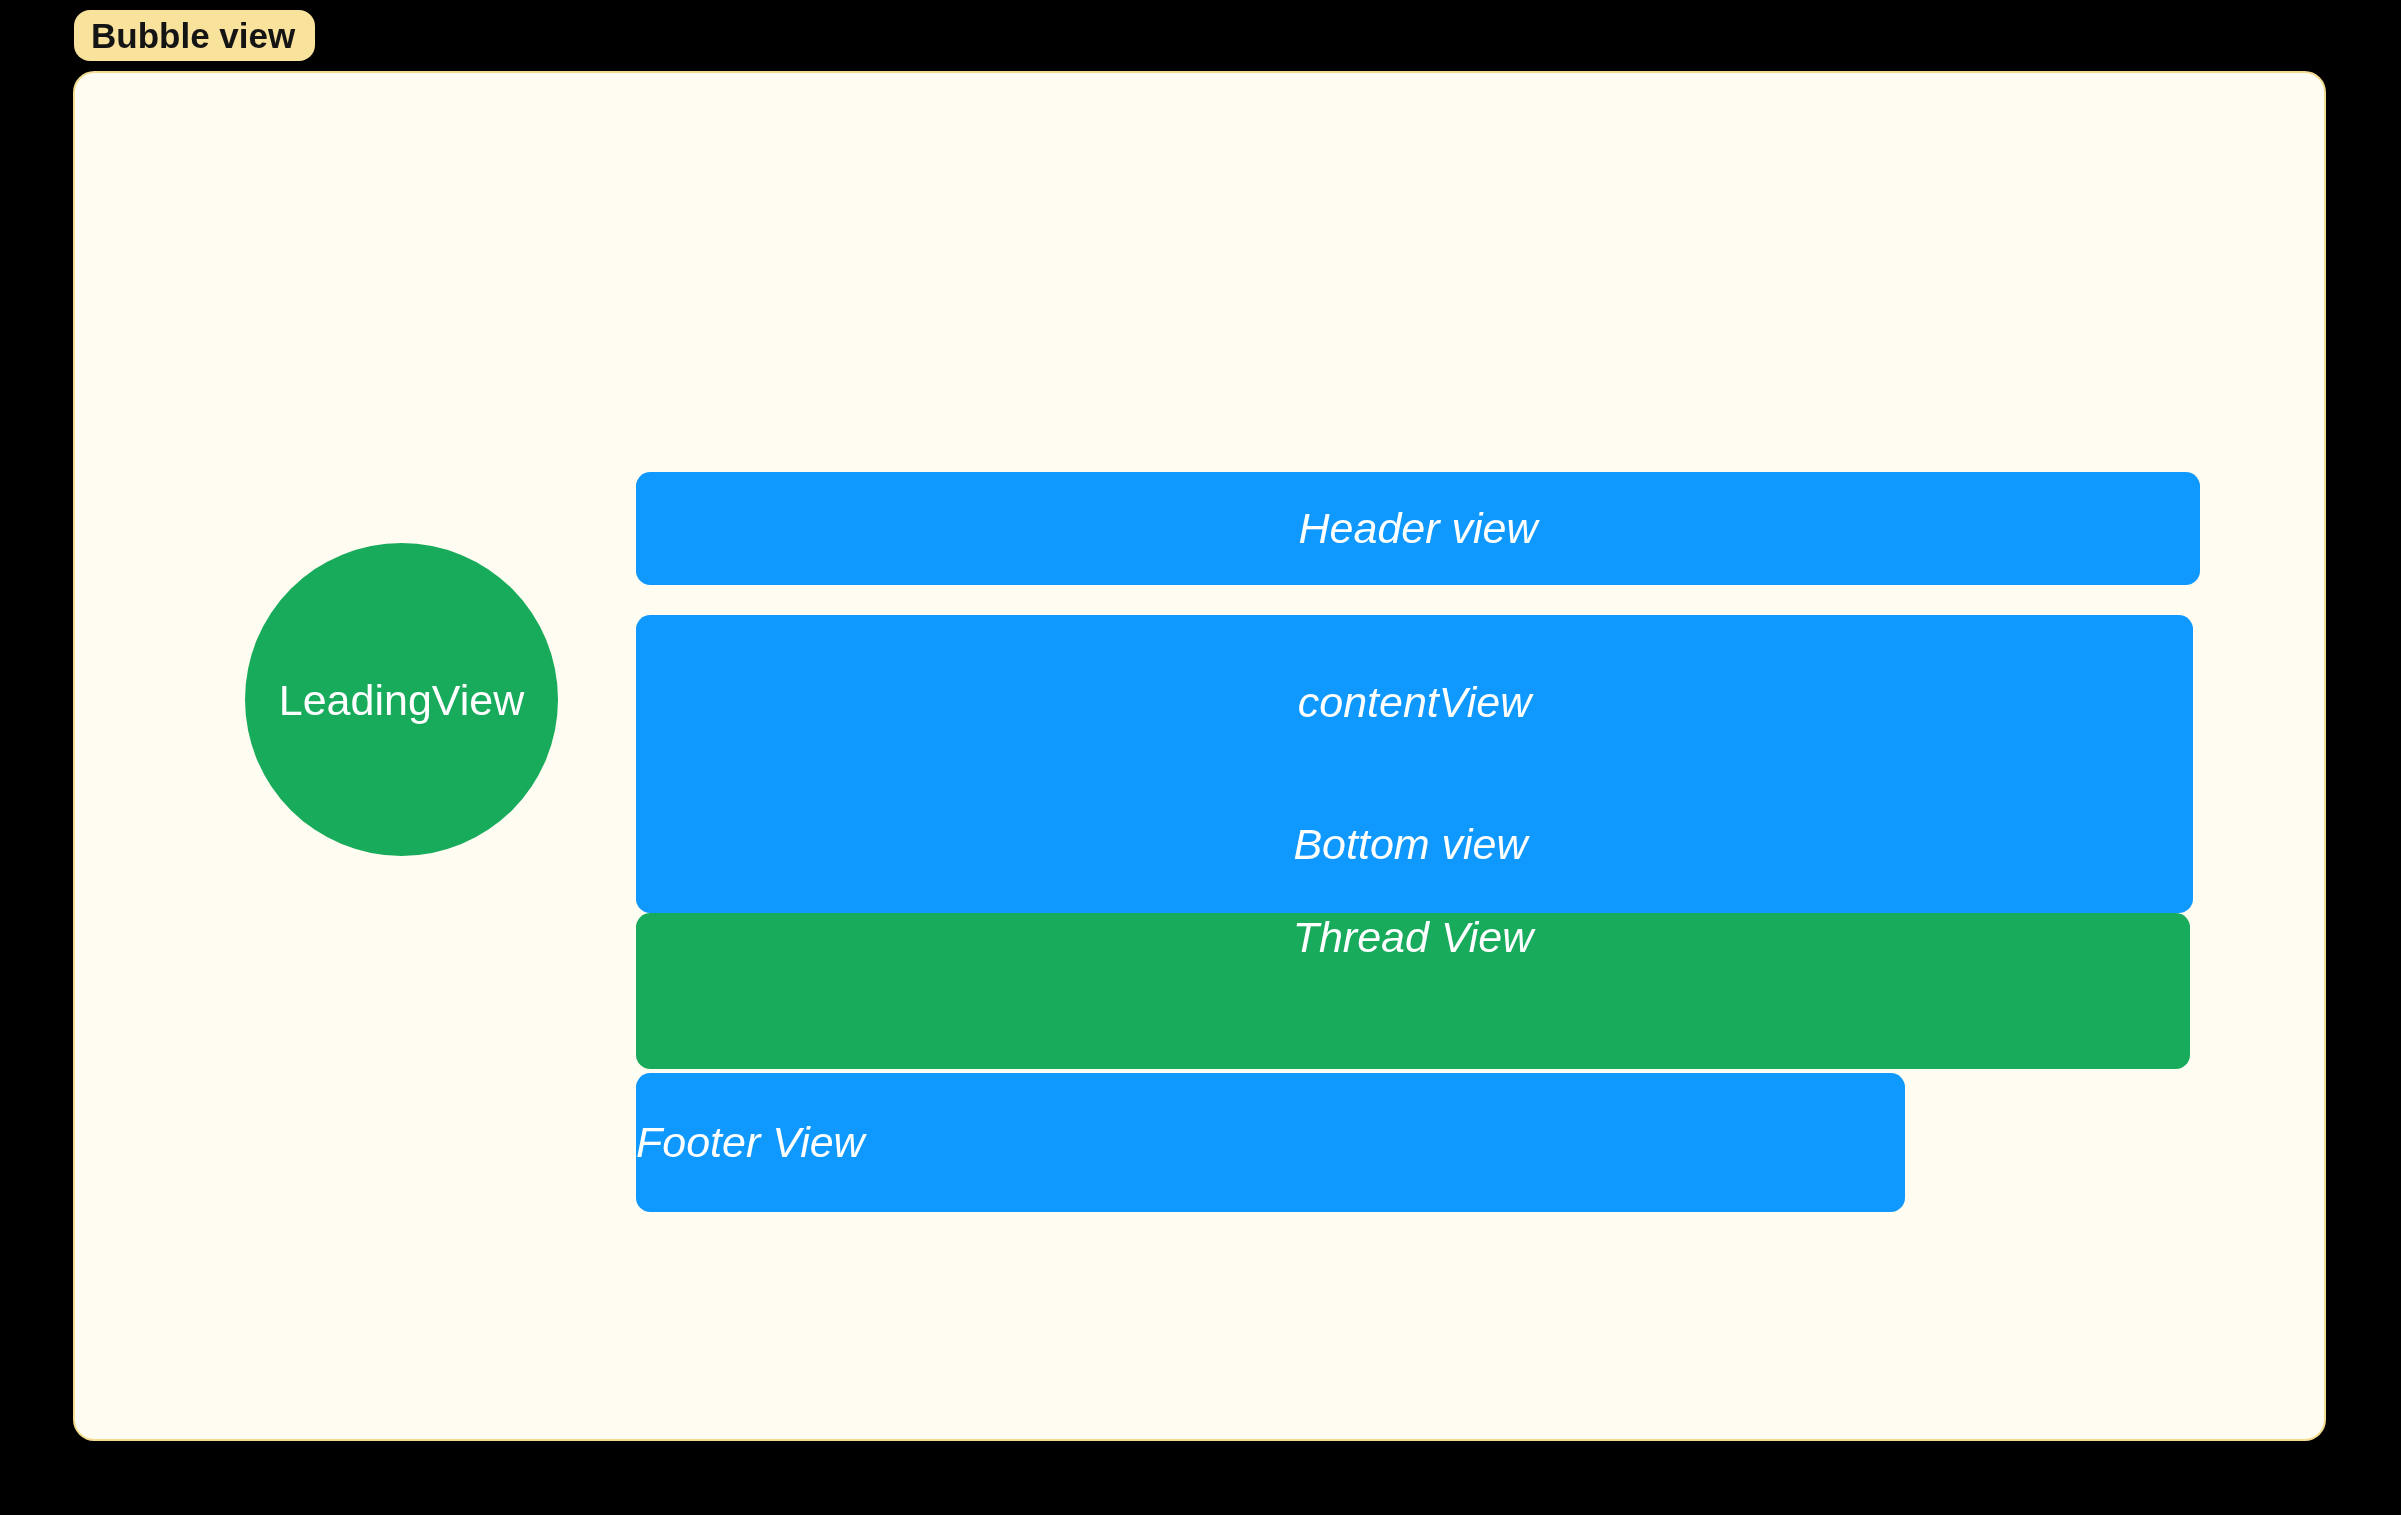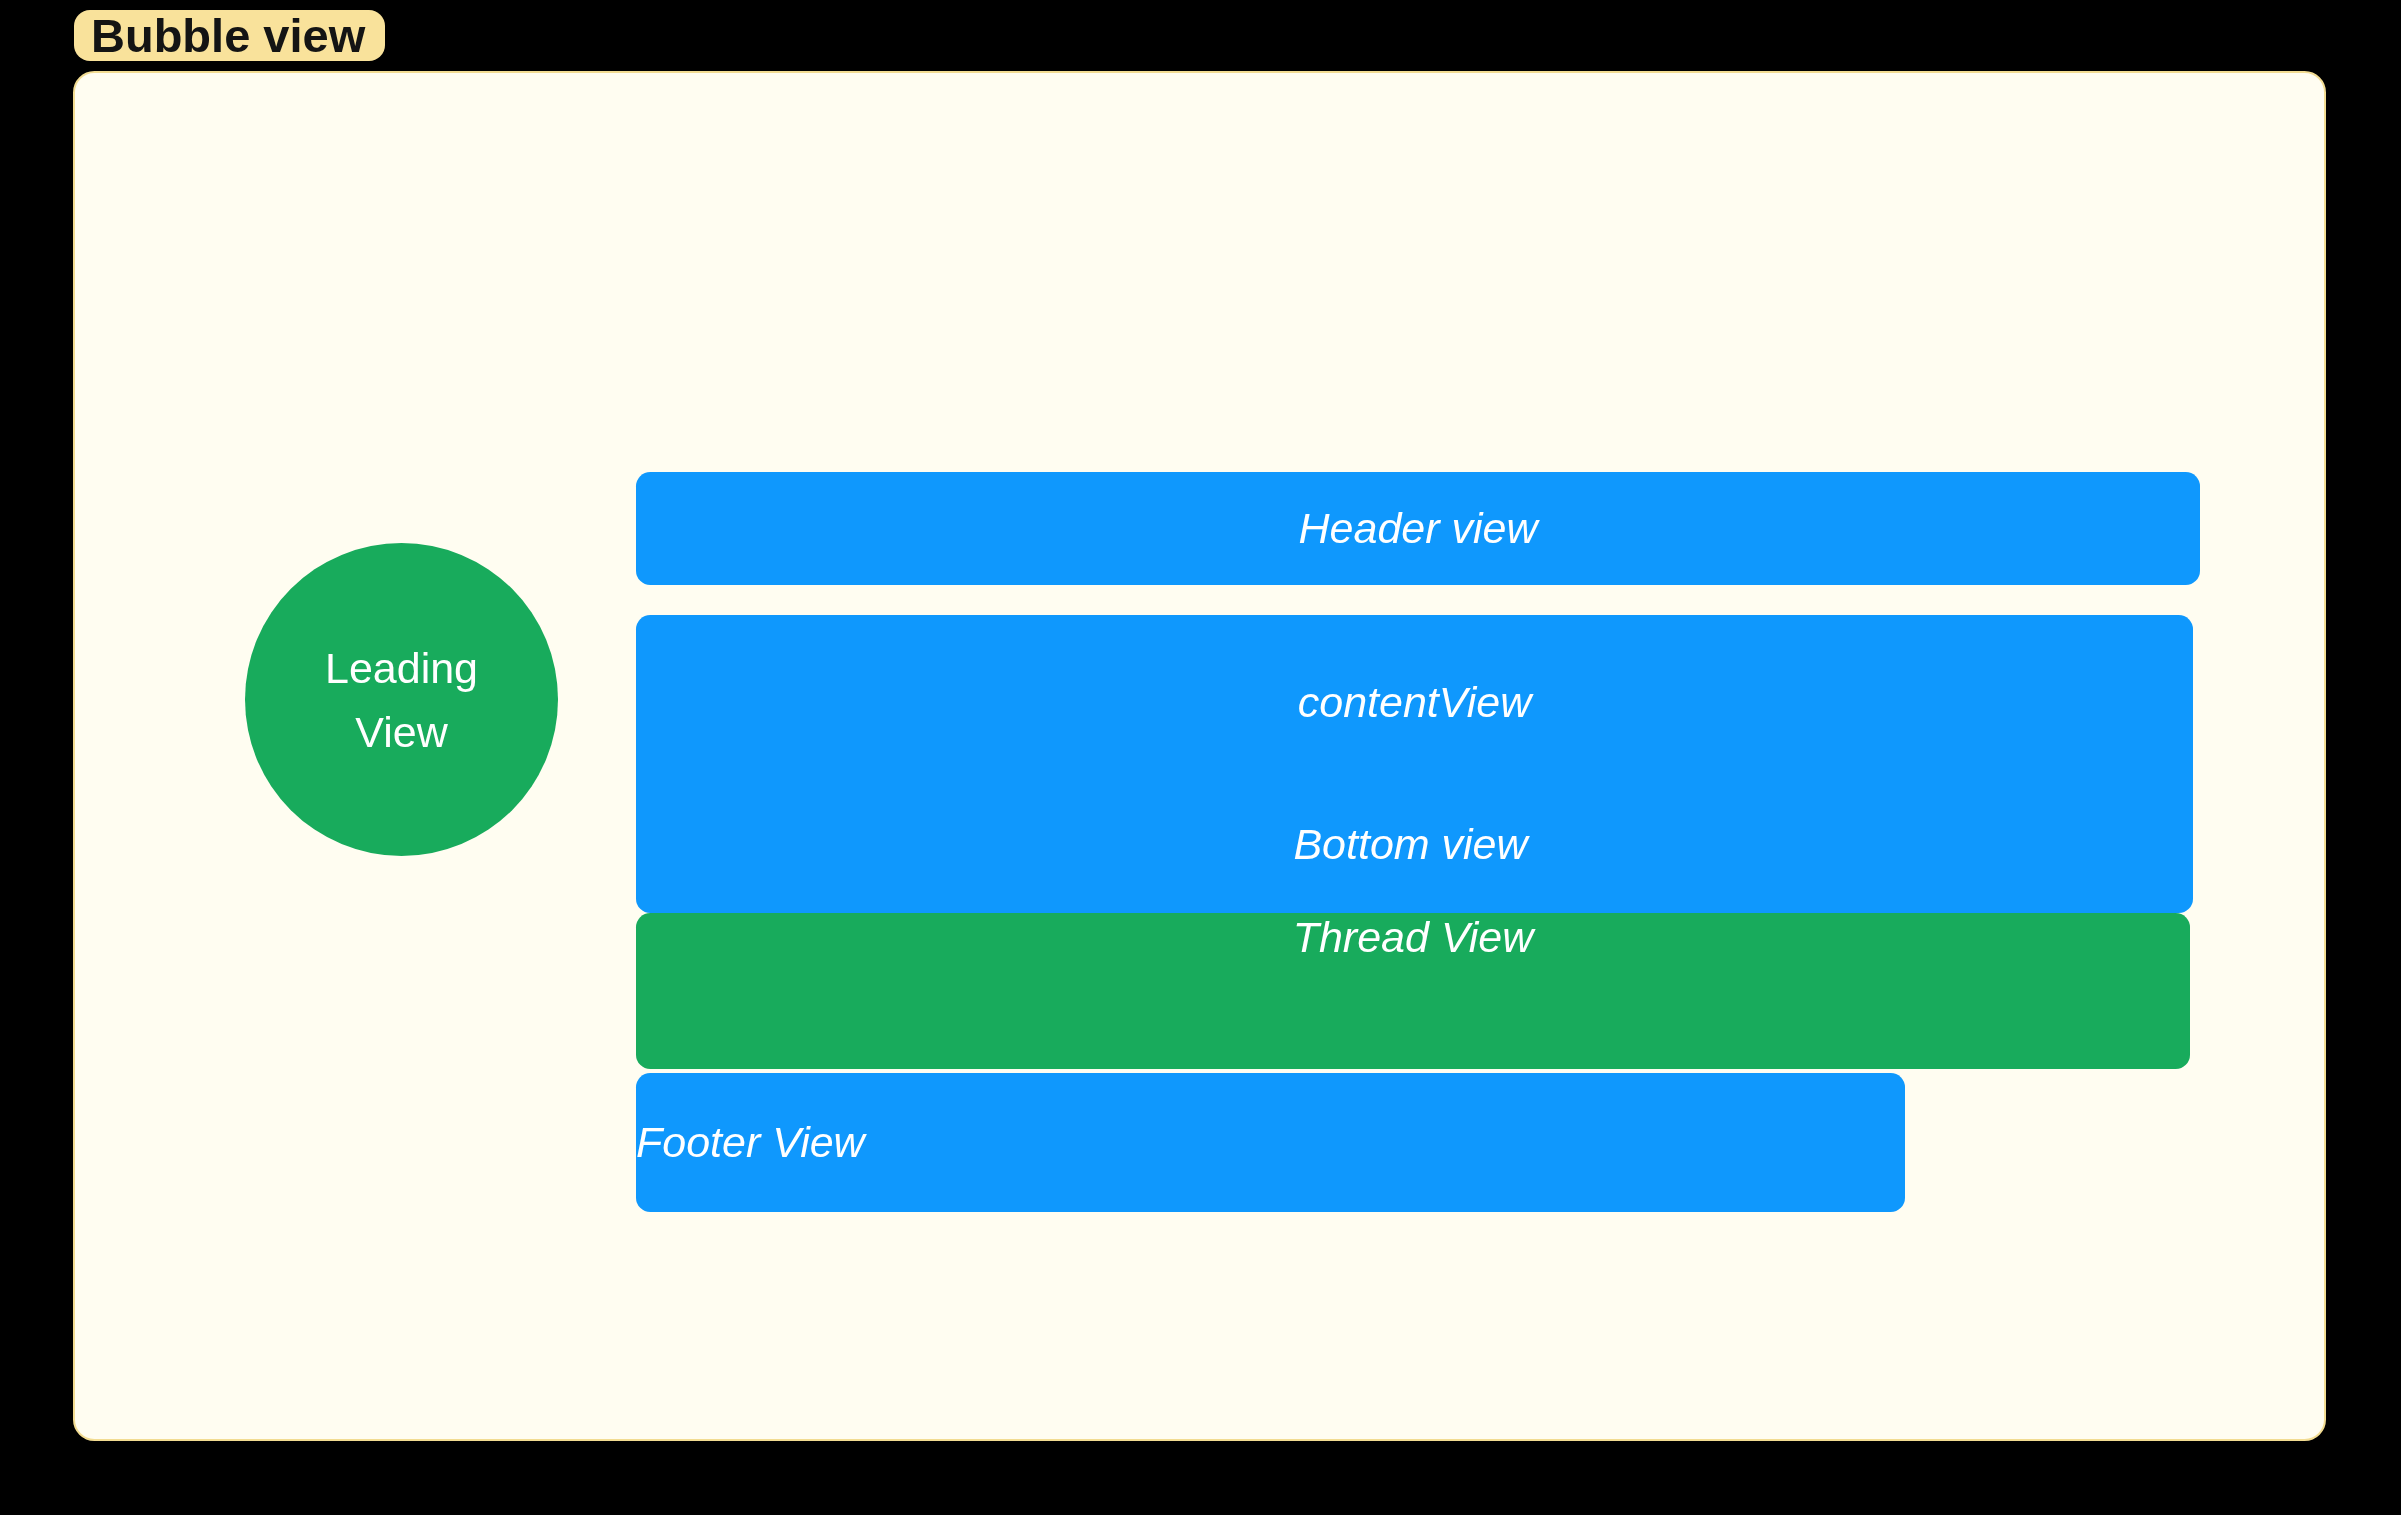--- a/index.html
+++ b/index.html
@@ -24,21 +24,21 @@
     width: 2401px; height: 1515px;
     background: var(--background);
   }
   .bubble-tag {
     position: absolute;
     left: 74px; top: 9.8px;
     height: 51px; line-height: 51px;
     padding: 0 19.7px 0 17px;
     background: var(--tag-bg);
     color: var(--tag-text);
-    font-size: 47px;
+    font-size: 35px;
     font-weight: 600;
     border-radius: 16px;
     white-space: nowrap;
   }
   .panel {
     position: absolute;
     left: 73px; top: 71px;
     width: 2253px; height: 1370px;
     background: var(--panel-bg);
     border: 2.7px solid var(--panel-border);
@@ -47,21 +47,21 @@
   .leading-circle {
     position: absolute;
     left: 170px; top: 470px;
     width: 313px; height: 313px;
     border-radius: 50%;
     background: var(--green);
     color: var(--label-text);
     font-size: 43px;
     line-height: 64px;
     display: flex;
-    flex-direction: column;
+    flex-direction: row;
     align-items: center;
     justify-content: center;
     text-align: center;
   }
   .stack {
     position: absolute;
     left: 561px; top: 399px;
     width: 1564px;
   }
   .bar {

